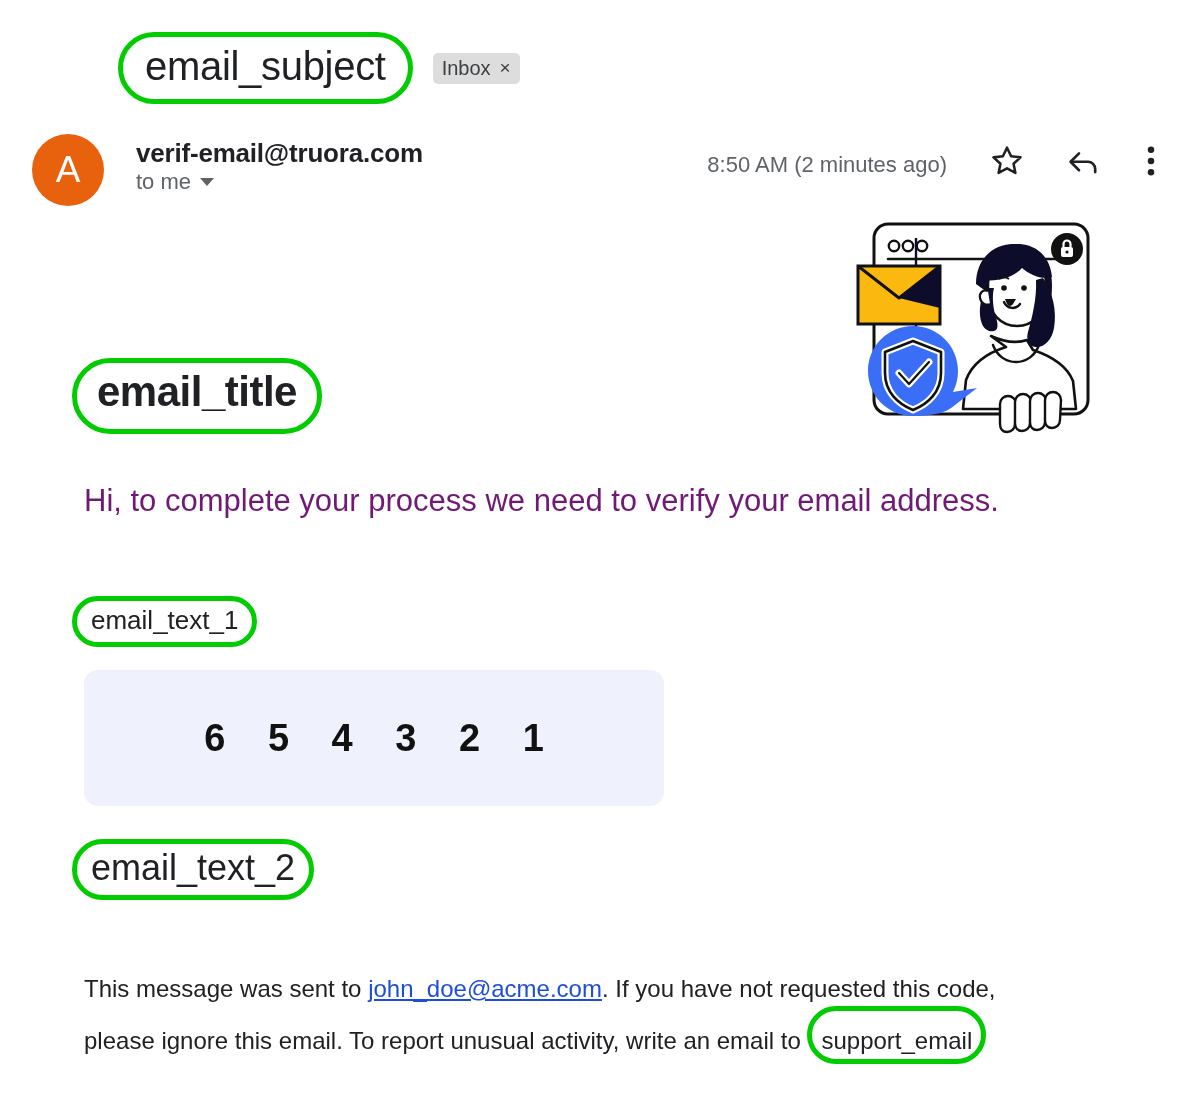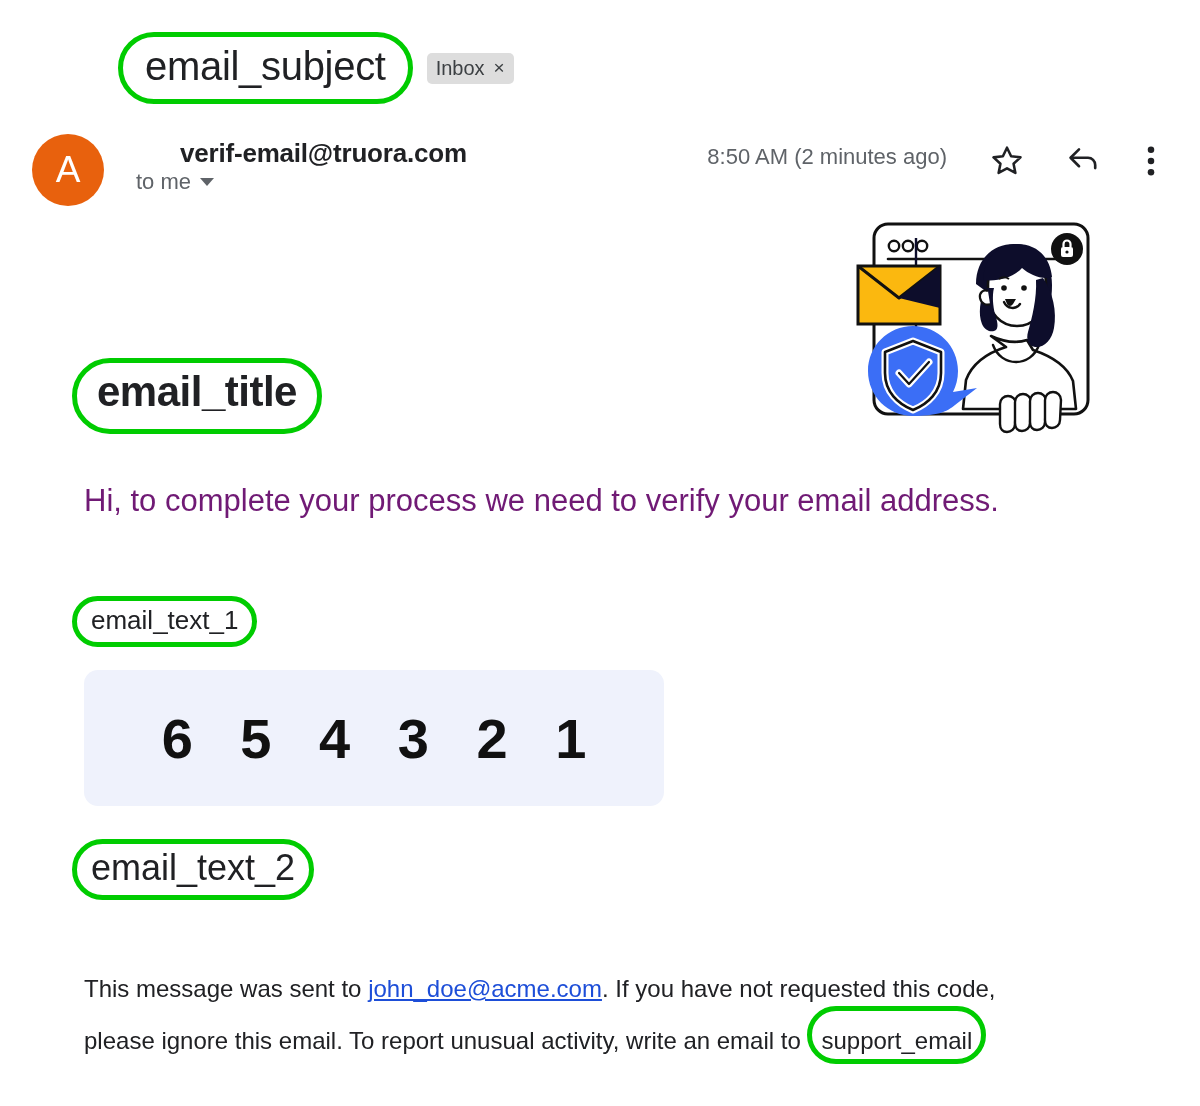--- a/index.html
+++ b/index.html
@@ -27,21 +27,21 @@
     white-space: nowrap;
   }
 
   
   .subject-row {
     position: absolute;
     left: 118px;
     top: 32px;
     display: flex;
     align-items: center;
-    gap: 14px;
+    gap: 20px;
     text-align: center;
   }
   .subject-annot {
     padding: 9px 22px 13px 22px;
     font-size: 40px;
     font-weight: 400;
     color: #202124;
     letter-spacing: -0.3px;
   }
   .inbox-chip {
@@ -84,40 +84,39 @@
   }
   .sender-meta {
     margin-left: 32px;
     padding-top: 4px;
   }
   .sender-name {
     font-size: 26px;
     font-weight: 700;
     color: #202124;
     letter-spacing: -0.2px;
-    margin-left: 44px;
   }
   .sender-to {
     font-size: 22px;
     color: #5f6368;
     display: flex;
     align-items: center;
     gap: 9px;
   }
   .caret-down {
     width: 0; height: 0;
     border-left: 7px solid transparent;
     border-right: 7px solid transparent;
     border-top: 8px solid #5f6368;
     display: inline-block;
   }
   .sender-actions {
     margin-left: auto;
     display: flex;
-    align-items: flex-start;
+    align-items: flex-end;
     gap: 43px;
     padding-top: 10px;
     padding-right: 16px;
   }
   .timestamp {
     font-size: 22px;
     color: #5f6368;
     white-space: nowrap;
   }
   .icon-btn { display: flex; align-items: center; justify-content: center; }
@@ -163,21 +162,21 @@
     top: 670px;
     width: 580px;
     height: 136px;
     background: #eff2fc;
     border-radius: 14px;
     display: flex;
     align-items: center;
     justify-content: center;
   }
   .code-digits {
-    font-size: 56px;
+    font-size: 38px;
     font-weight: 700;
     letter-spacing: 16px;
     color: #111111;
     padding-left: 16px;
   }
   .text2-annot {
     position: absolute;
     left: 72px;
     top: 839px;
     padding: 6px 14px 9px 14px;

